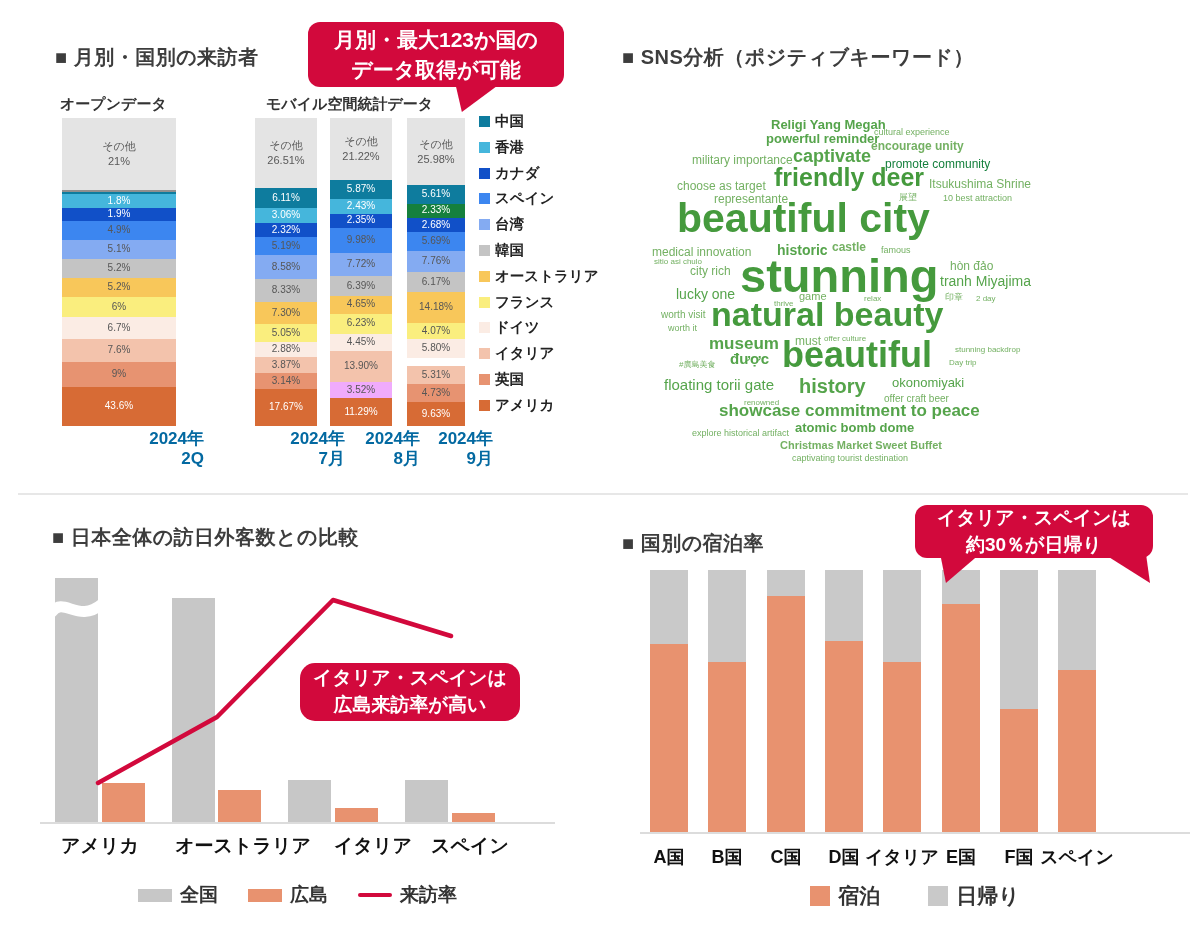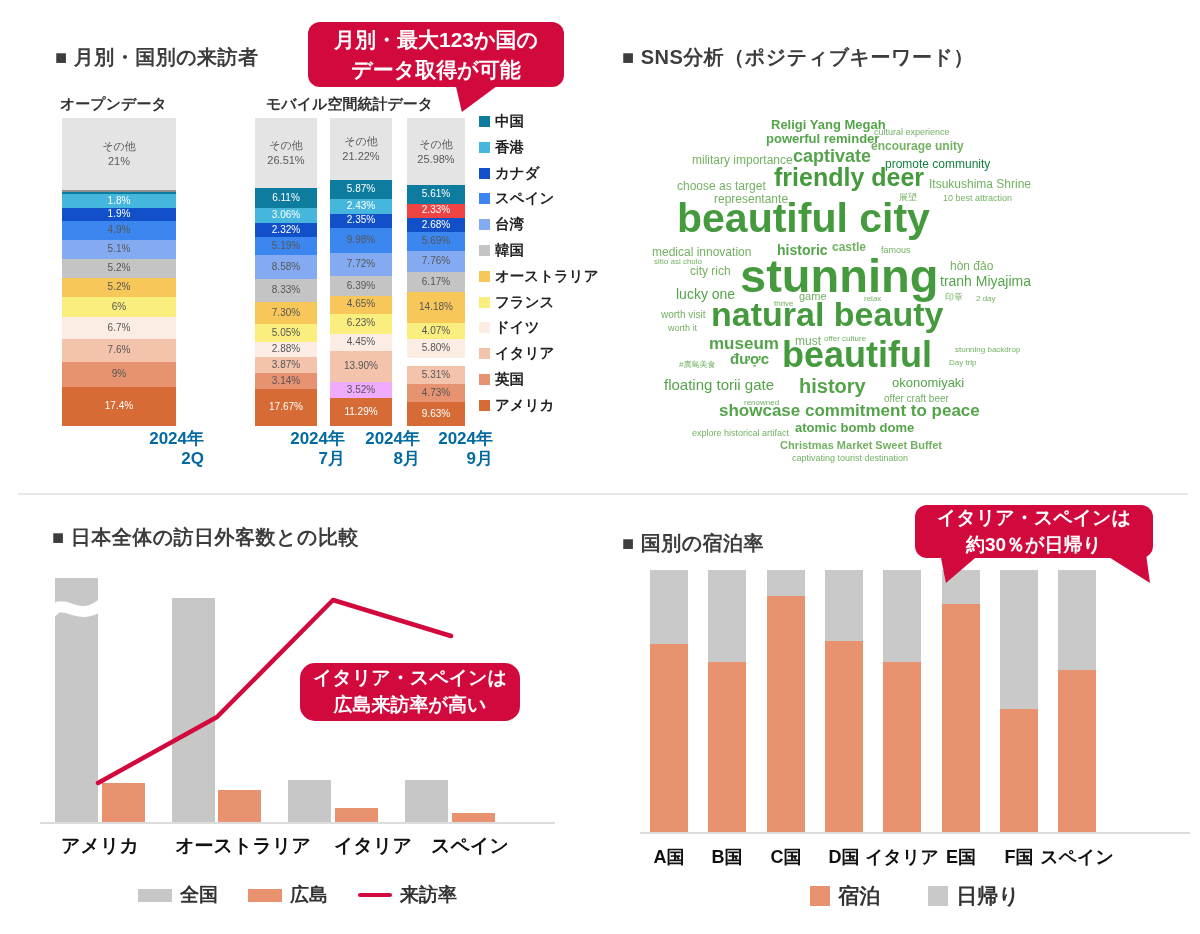--- a/index.html
+++ b/index.html
@@ -81,21 +81,21 @@
         <div class="tl-seg" style="flex-grow: 6.7; background: rgb(251, 236, 228);">
           <span style="color: rgb(86, 86, 86);">6.7%</span>
         </div>
         <div class="tl-seg" style="flex-grow: 7.6; background: rgb(243, 195, 172);">
           <span style="color: rgb(86, 86, 86);">7.6%</span>
         </div>
         <div class="tl-seg" style="flex-grow: 9; background: rgb(231, 147, 113);">
           <span style="color: rgb(86, 86, 86);">9%</span>
         </div>
         <div class="tl-seg" style="flex-grow: 17.4; background: rgb(215, 107, 53);">
-          <span style="color: rgb(255, 255, 255);">17.4%</span>
+          <span style="color: rgb(255, 255, 255);">43.6%</span>
         </div>
       </div>
       <div class="tl-xlab" style="left: 34px; top: 429px; width: 170px;">2024年
 2Q</div>
       <div class="tl-bar" style="left: 255px; top: 118px; width: 62px; height: 308px;">
         <div class="tl-seg" style="flex-grow: 26.51; background: rgb(228, 228, 228);">
           <span style="color: rgb(89, 89, 89); font-size: 11px; line-height: 1.35;">その他
 26.51%</span>
         </div>
         <div class="tl-seg" style="flex-grow: 6.11; background: rgb(14, 124, 158);">
@@ -182,21 +182,21 @@
       <div class="tl-xlab" style="left: 302px; top: 429px; width: 118px;">2024年
 8月</div>
       <div class="tl-bar" style="left: 407px; top: 118px; width: 58px; height: 308px;">
         <div class="tl-seg" style="flex-grow: 25.98; background: rgb(228, 228, 228);">
           <span style="color: rgb(89, 89, 89); font-size: 11px; line-height: 1.35;">その他
 25.98%</span>
         </div>
         <div class="tl-seg" style="flex-grow: 5.61; background: rgb(14, 124, 158);">
           <span style="color: rgb(255, 255, 255);">5.61%</span>
         </div>
-        <div class="tl-seg" style="flex-grow: 2.33; background: #ef4444;">
+        <div class="tl-seg" style="flex-grow: 2.33; background: #15803d;">
           <span style="color: rgb(255, 255, 255);">2.33%</span>
         </div>
         <div class="tl-seg" style="flex-grow: 2.68; background: rgb(17, 80, 200);">
           <span style="color: rgb(255, 255, 255);">2.68%</span>
         </div>
         <div class="tl-seg" style="flex-grow: 5.69; background: rgb(60, 134, 240);">
           <span style="color: rgb(86, 86, 86);">5.69%</span>
         </div>
         <div class="tl-seg" style="flex-grow: 7.76; background: rgb(132, 171, 242);">
           <span style="color: rgb(86, 86, 86);">7.76%</span>

